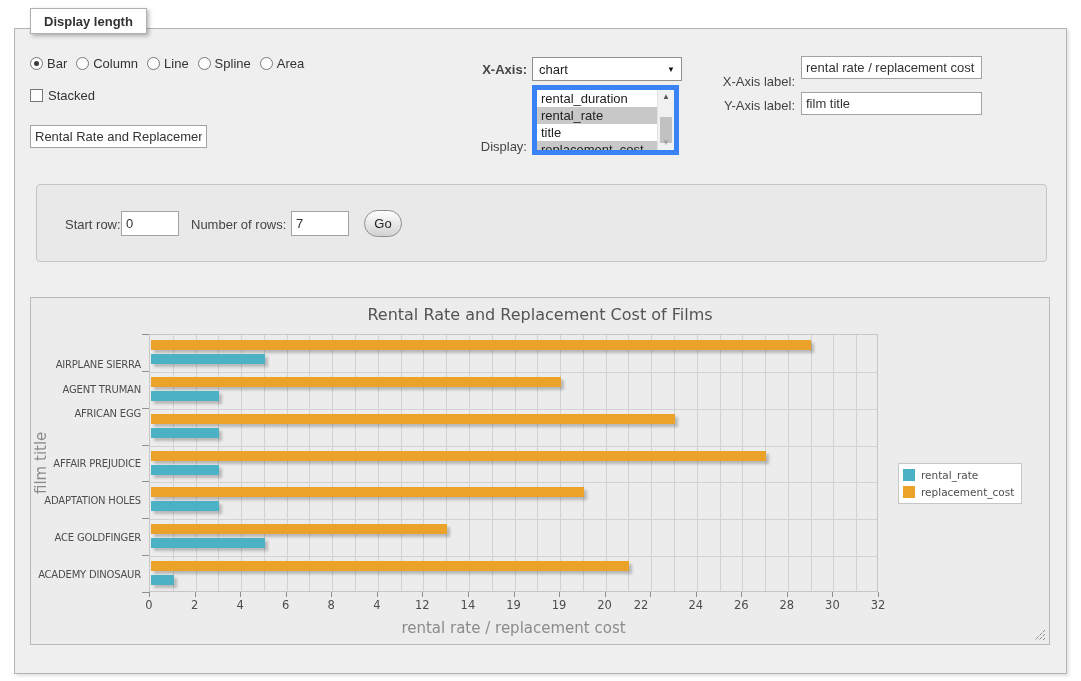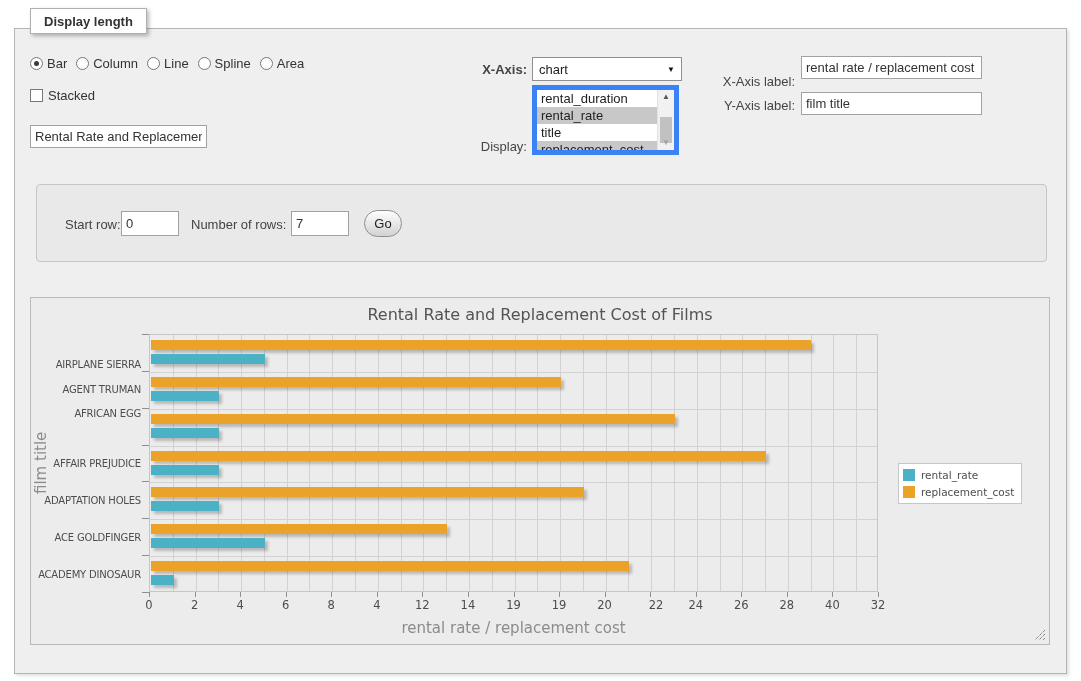--- a/index.html
+++ b/index.html
@@ -271,29 +271,29 @@
       <div class="x-tick-label" style="left: 391.375px;">12</div>
       <div class="tick-mark" style="left: 436.938px; top: 294px; width: 1px; height: 5px;"></div>
       <div class="x-tick-label" style="left: 436.938px;">14</div>
       <div class="tick-mark" style="left: 482.5px; top: 294px; width: 1px; height: 5px;"></div>
       <div class="x-tick-label" style="left: 482.5px;">19</div>
       <div class="tick-mark" style="left: 528.062px; top: 294px; width: 1px; height: 5px;"></div>
       <div class="x-tick-label" style="left: 528.062px;">19</div>
       <div class="tick-mark" style="left: 573.625px; top: 294px; width: 1px; height: 5px;"></div>
       <div class="x-tick-label" style="left: 573.625px;">20</div>
       <div class="tick-mark" style="left: 619.188px; top: 294px; width: 1px; height: 5px;"></div>
-      <div class="x-tick-label" style="left: 625px; text-align: center;">22</div>
+      <div class="x-tick-label" style="left: 610px; text-align: center;">22</div>
       <div class="tick-mark" style="left: 664.75px; top: 294px; width: 1px; height: 5px;"></div>
       <div class="x-tick-label" style="left: 664.75px;">24</div>
       <div class="tick-mark" style="left: 710.312px; top: 294px; width: 1px; height: 5px;"></div>
       <div class="x-tick-label" style="left: 710.312px;">26</div>
       <div class="tick-mark" style="left: 755.875px; top: 294px; width: 1px; height: 5px;"></div>
       <div class="x-tick-label" style="left: 755.875px;">28</div>
       <div class="tick-mark" style="left: 801.438px; top: 294px; width: 1px; height: 5px;"></div>
-      <div class="x-tick-label" style="left: 801.438px;">40</div>
+      <div class="x-tick-label" style="left: 801.438px;">30</div>
       <div class="tick-mark" style="left: 847px; top: 294px; width: 1px; height: 5px;"></div>
       <div class="x-tick-label" style="left: 847px;">32</div>
       <div class="cat-label" style="top: 61px;">AIRPLANE SIERRA</div>
       <div class="cat-label" style="top: 86.2857px;">AGENT TRUMAN</div>
       <div class="cat-label" style="top: 110px;">AFRICAN EGG</div>
       <div class="cat-label" style="top: 160px;">AFFAIR PREJUDICE</div>
       <div class="cat-label" style="top: 196.857px;">ADAPTATION HOLES</div>
       <div class="cat-label" style="top: 233.714px;">ACE GOLDFINGER</div>
       <div class="cat-label" style="top: 270.571px;">ACADEMY DINOSAUR</div>
     </div>

